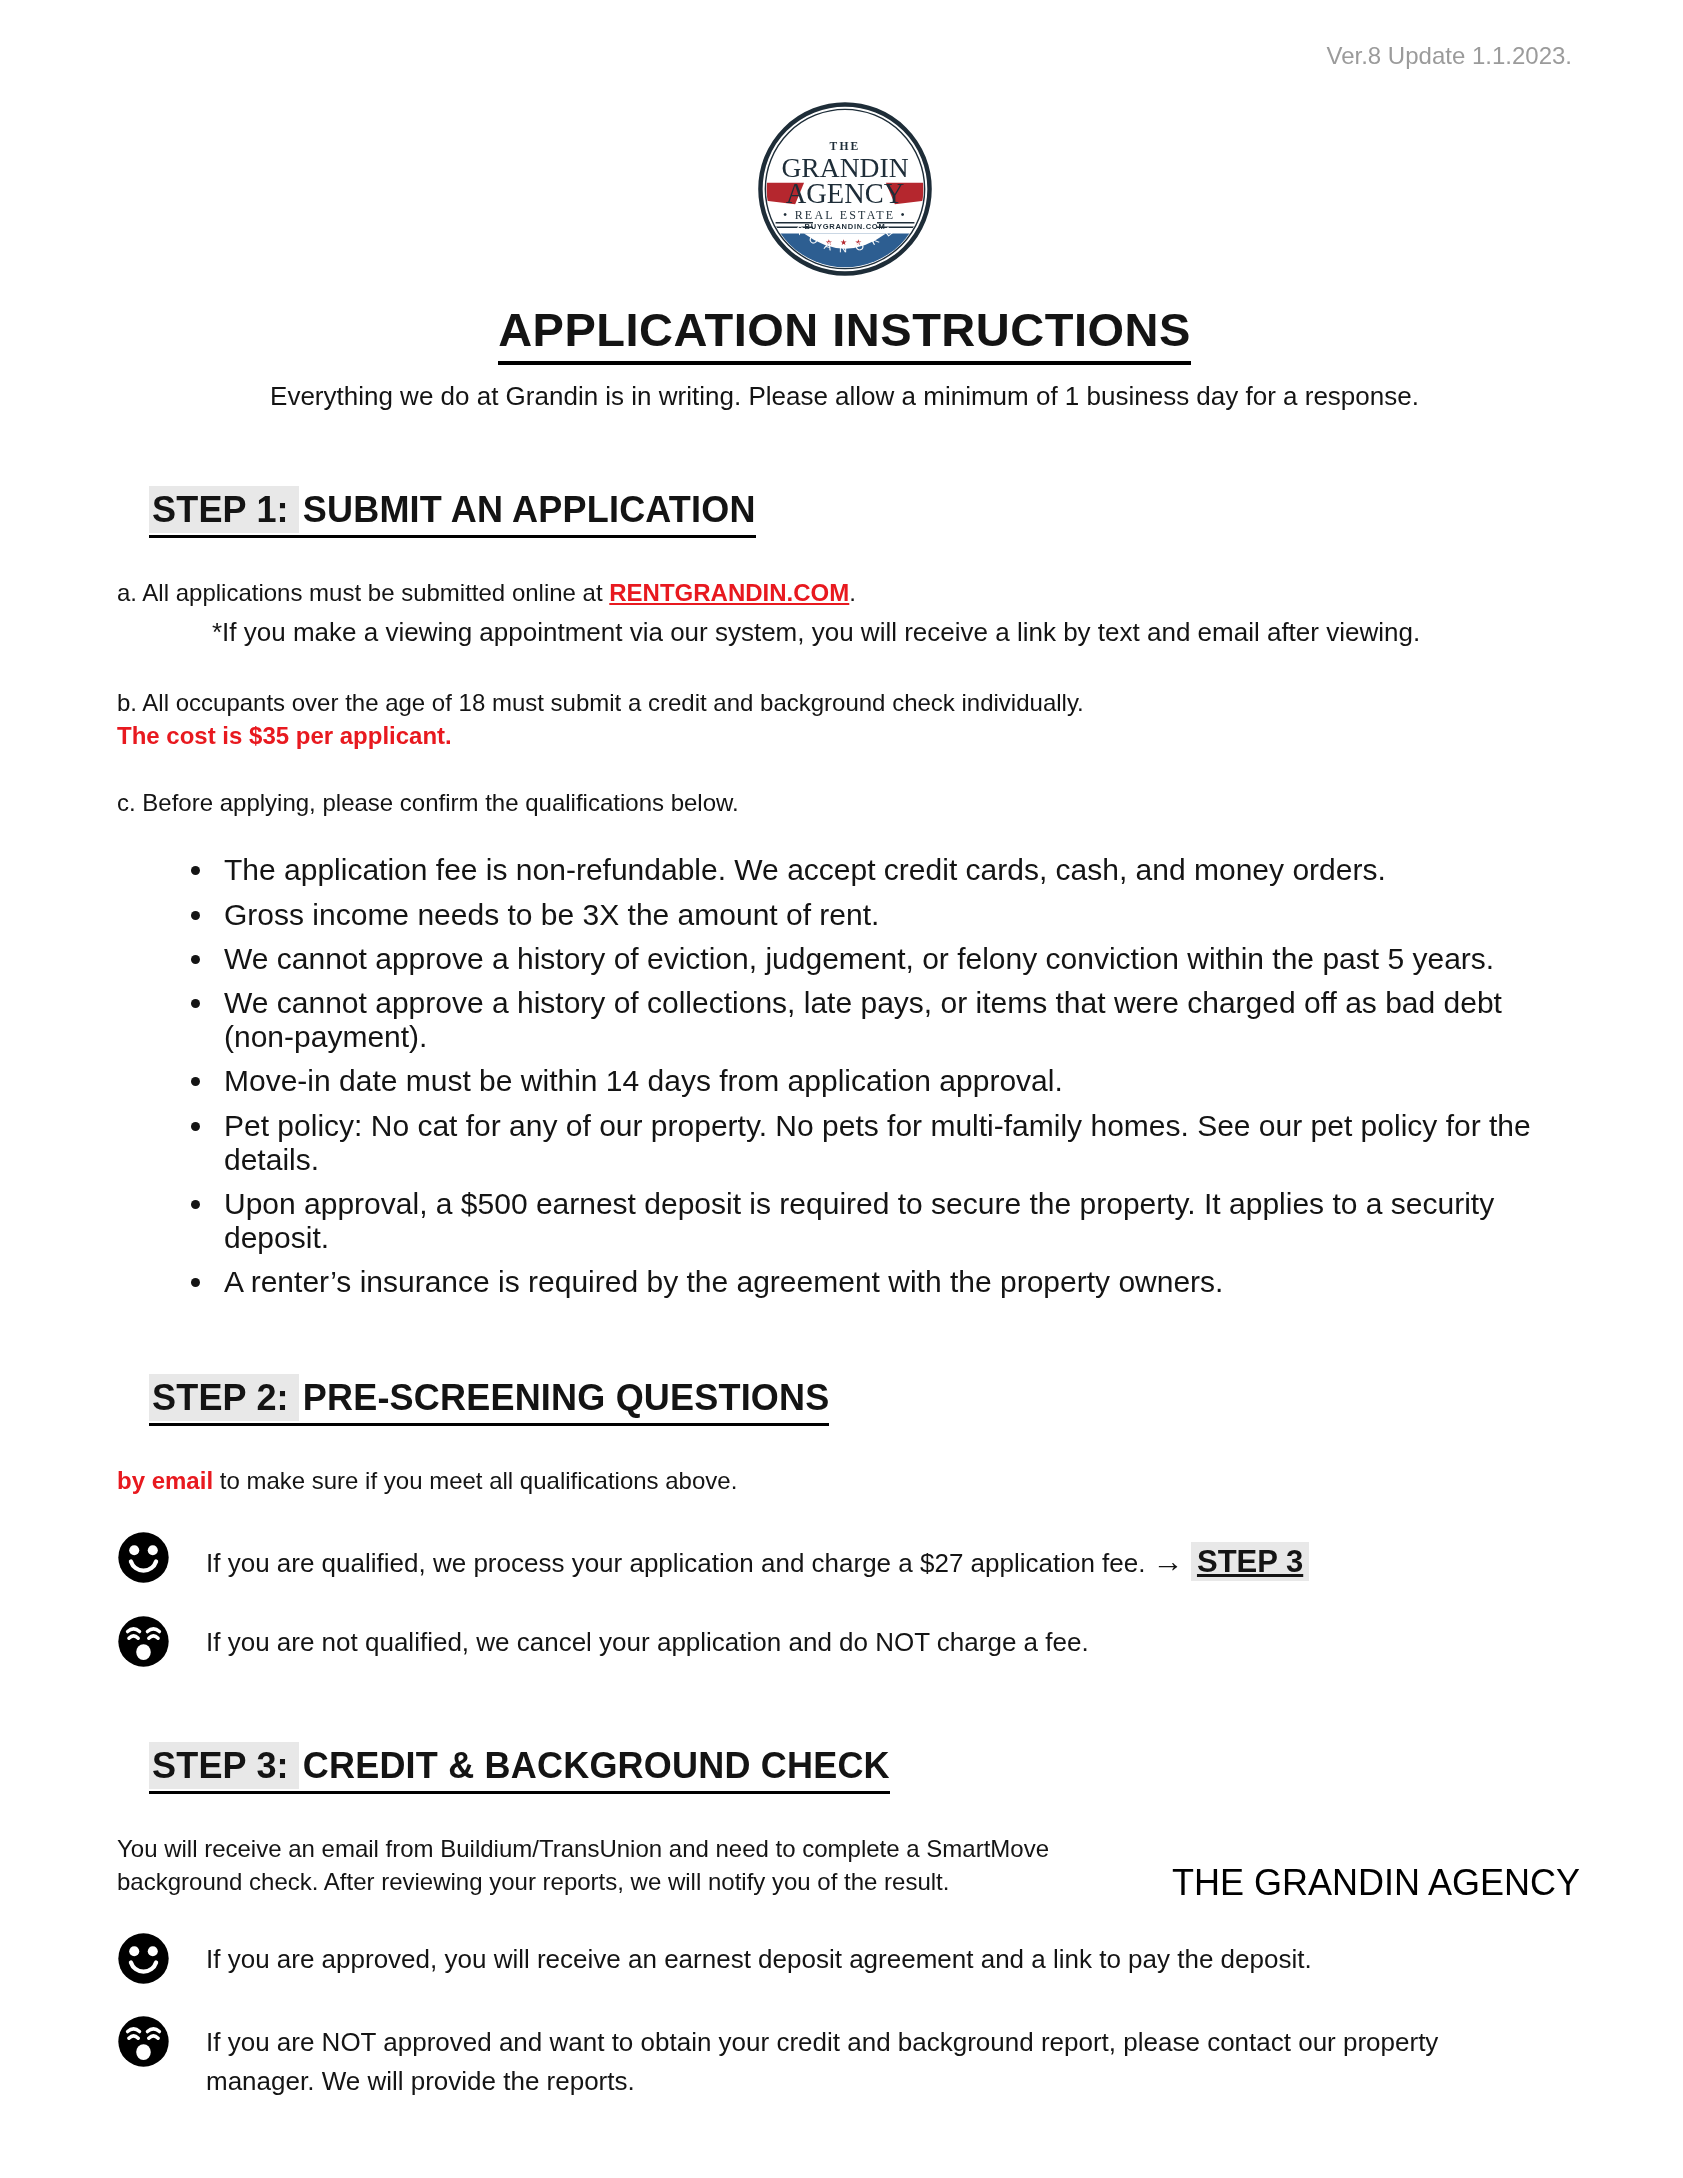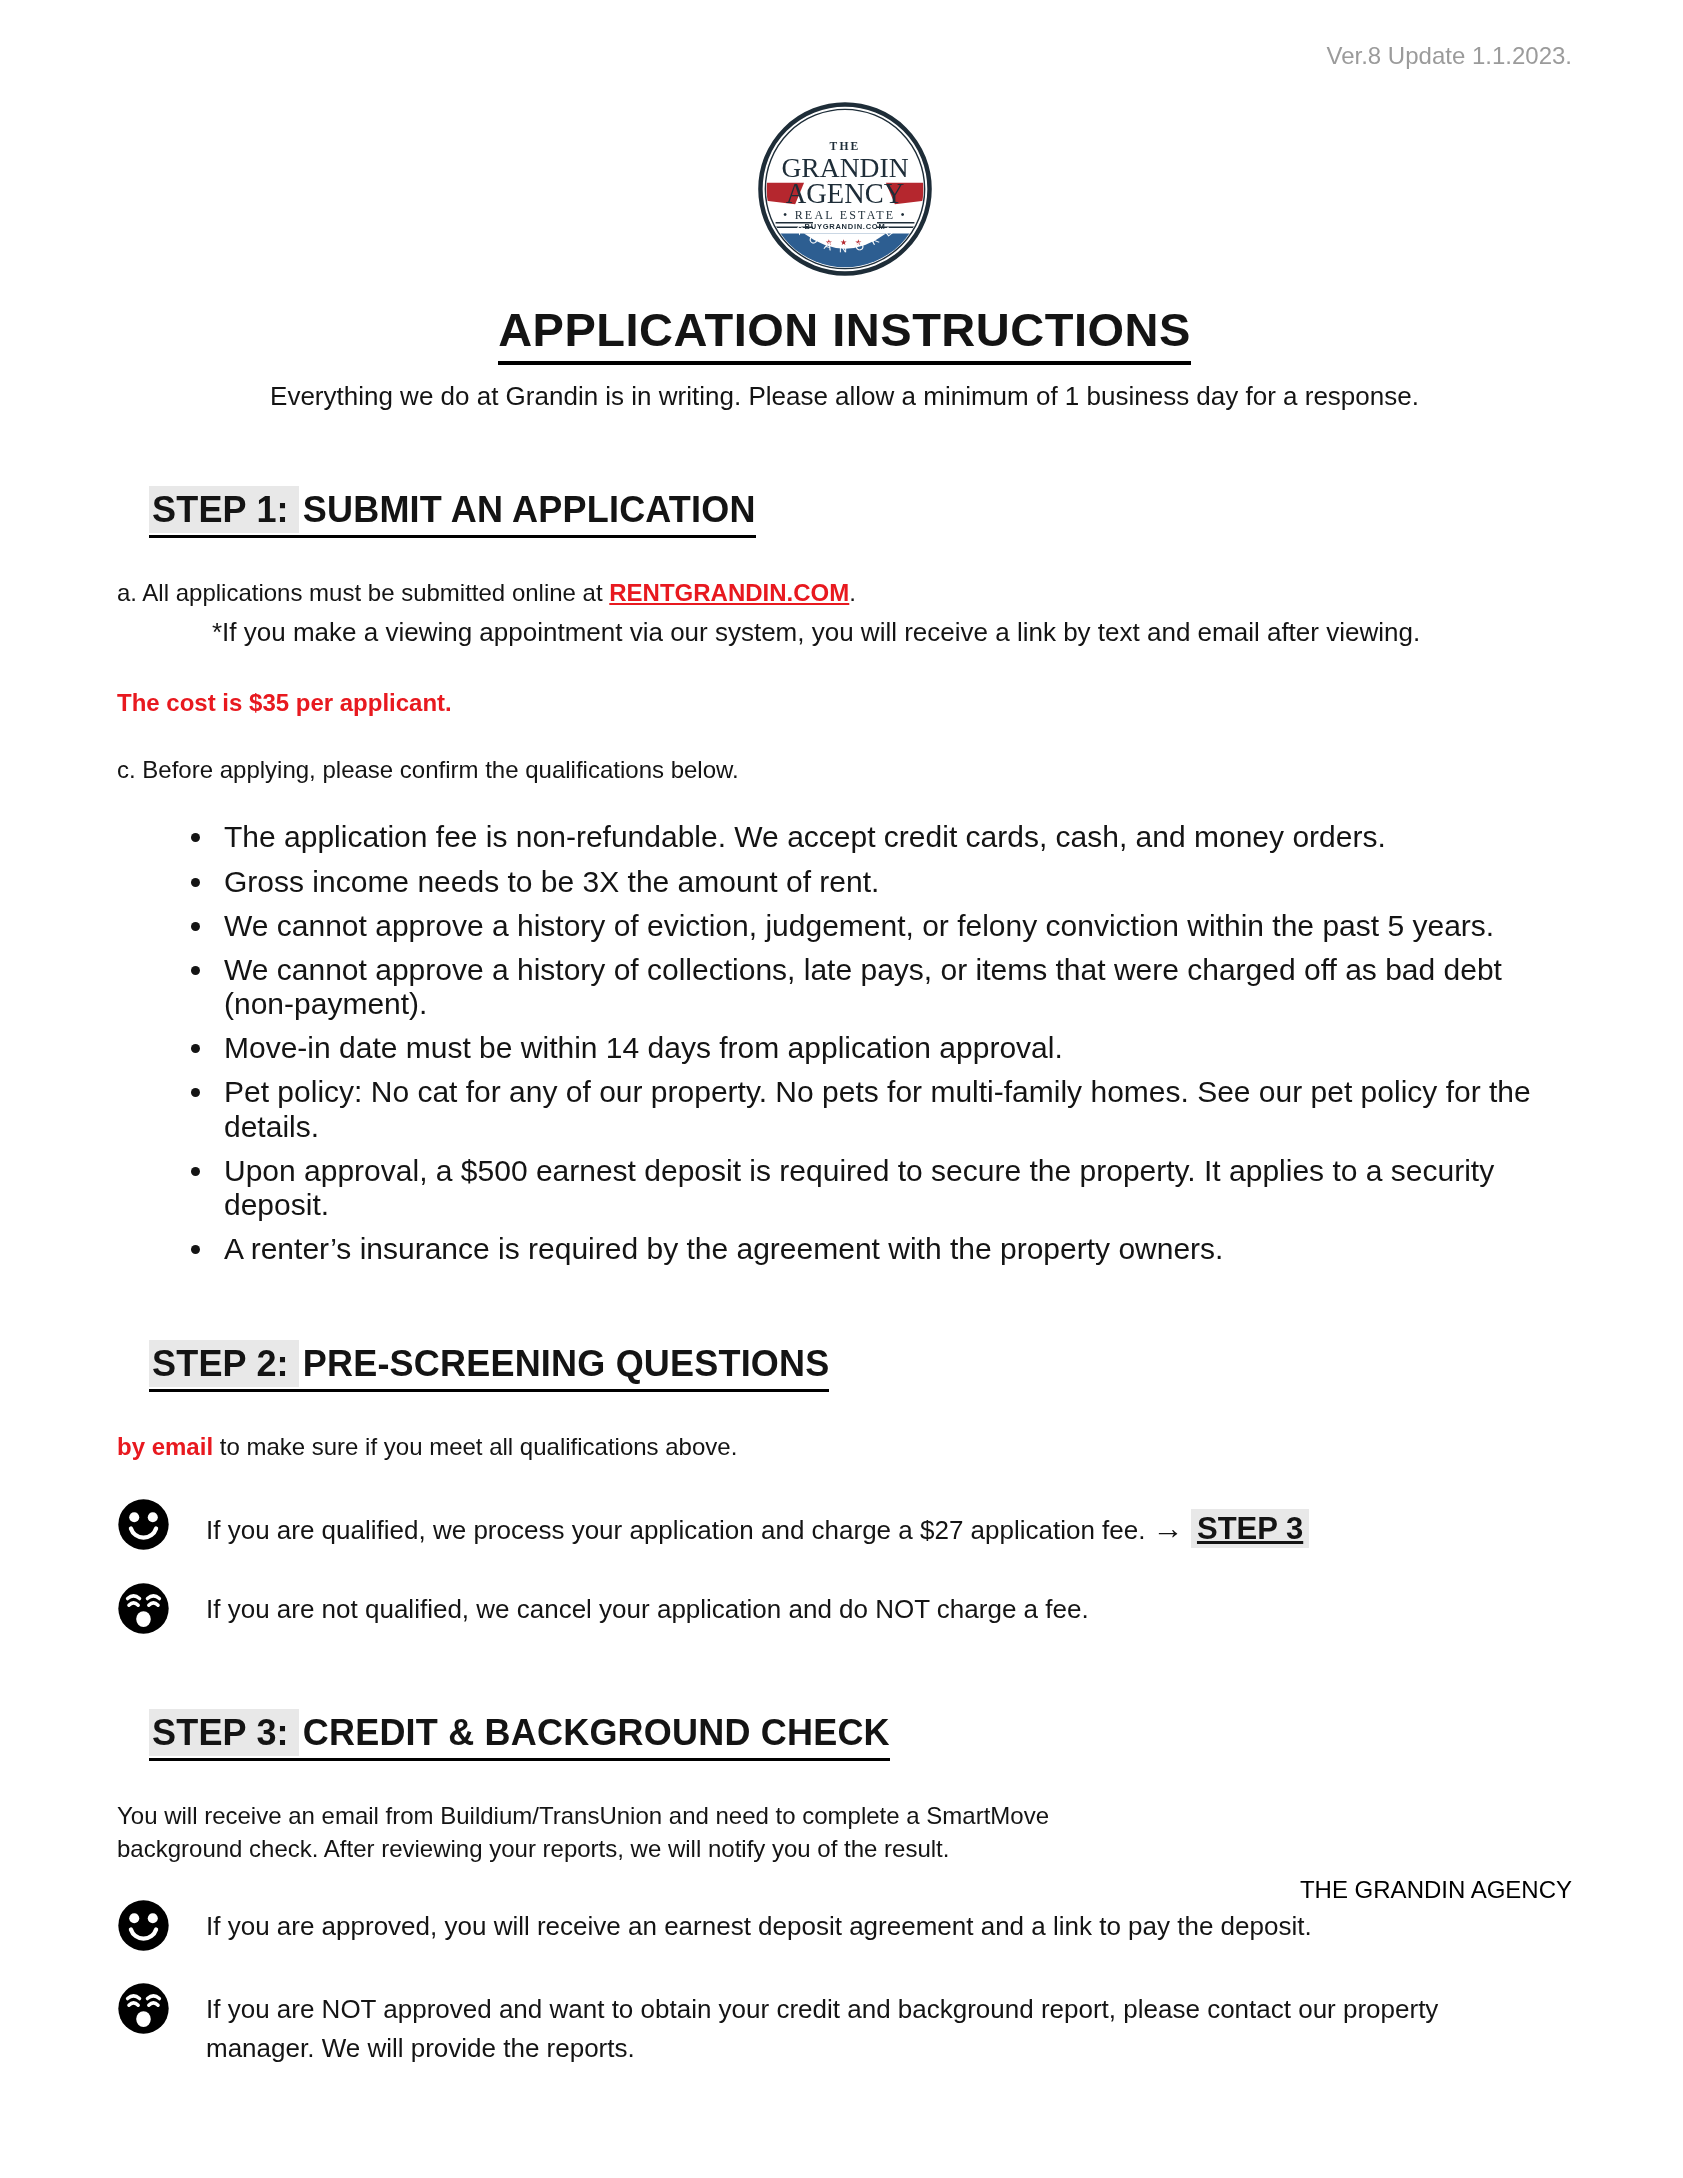--- a/index.html
+++ b/index.html
@@ -50,21 +50,21 @@
   .emoji { flex:0 0 auto; width:53px; height:53px; margin-right:36px; }
   .emoji svg { display:block; width:53px; height:53px; }
   .emoji-text { font-size:26px; line-height:1.5; padding-top:8px; max-width:1346px; }
 
   .arrow { font-weight:bold; font-size:31px; }
   .step-ref {
     background:var(--hl,#e8e8e8); font-weight:bold; font-size:31px;
     text-decoration:underline; padding:2px 6px;
   }
 
-  .footer { position:absolute; right:111px; bottom:65px; font-size:24px; color:#000; }
+  .footer { position:absolute; right:103px; bottom:65px; font-size:36px; color:#000; }
 
   
   .logo-serif { font-family:"Liberation Serif","DejaVu Serif",serif; }
 </style>
 </head>
 <body>
 
 <div class="page">
 
   <div class="version">Ver.8 Update 1.1.2023.</div>
@@ -113,20 +113,21 @@
       <span class="hl">STEP 1:</span><span class="heading-title">SUBMIT AN APPLICATION</span>
     </span>
   </h2>
 
   <p class="body-lg item-a">
     <span>a. All applications must be submitted online at </span><a class="red-link">RENTGRANDIN.COM</a><span>.</span>
   </p>
   <p class="note indent item-a-note">*If you make a viewing appointment via our system, you will receive a link by text and email after viewing.</p>
 
   <p class="body-lg item-b">
+    <span class="line">b. All occupants over the age of 18 must submit a credit and background check individually.</span>
     <span class="line red">The cost is $35 per applicant.</span>
   </p>
 
   <p class="body-lg item-c">c. Before applying, please confirm the qualifications below.</p>
 
   <ul class="bullets" id="qualification-list">
       <li>The application fee is non-refundable. We accept credit cards, cash, and money orders.</li>
       <li>Gross income needs to be 3X the amount of rent.</li>
       <li>We cannot approve a history of eviction, judgement, or felony conviction within the past 5 years.</li>
       <li>We cannot approve a history of collections, late pays, or items that were charged off as bad debt (non-payment).</li>

